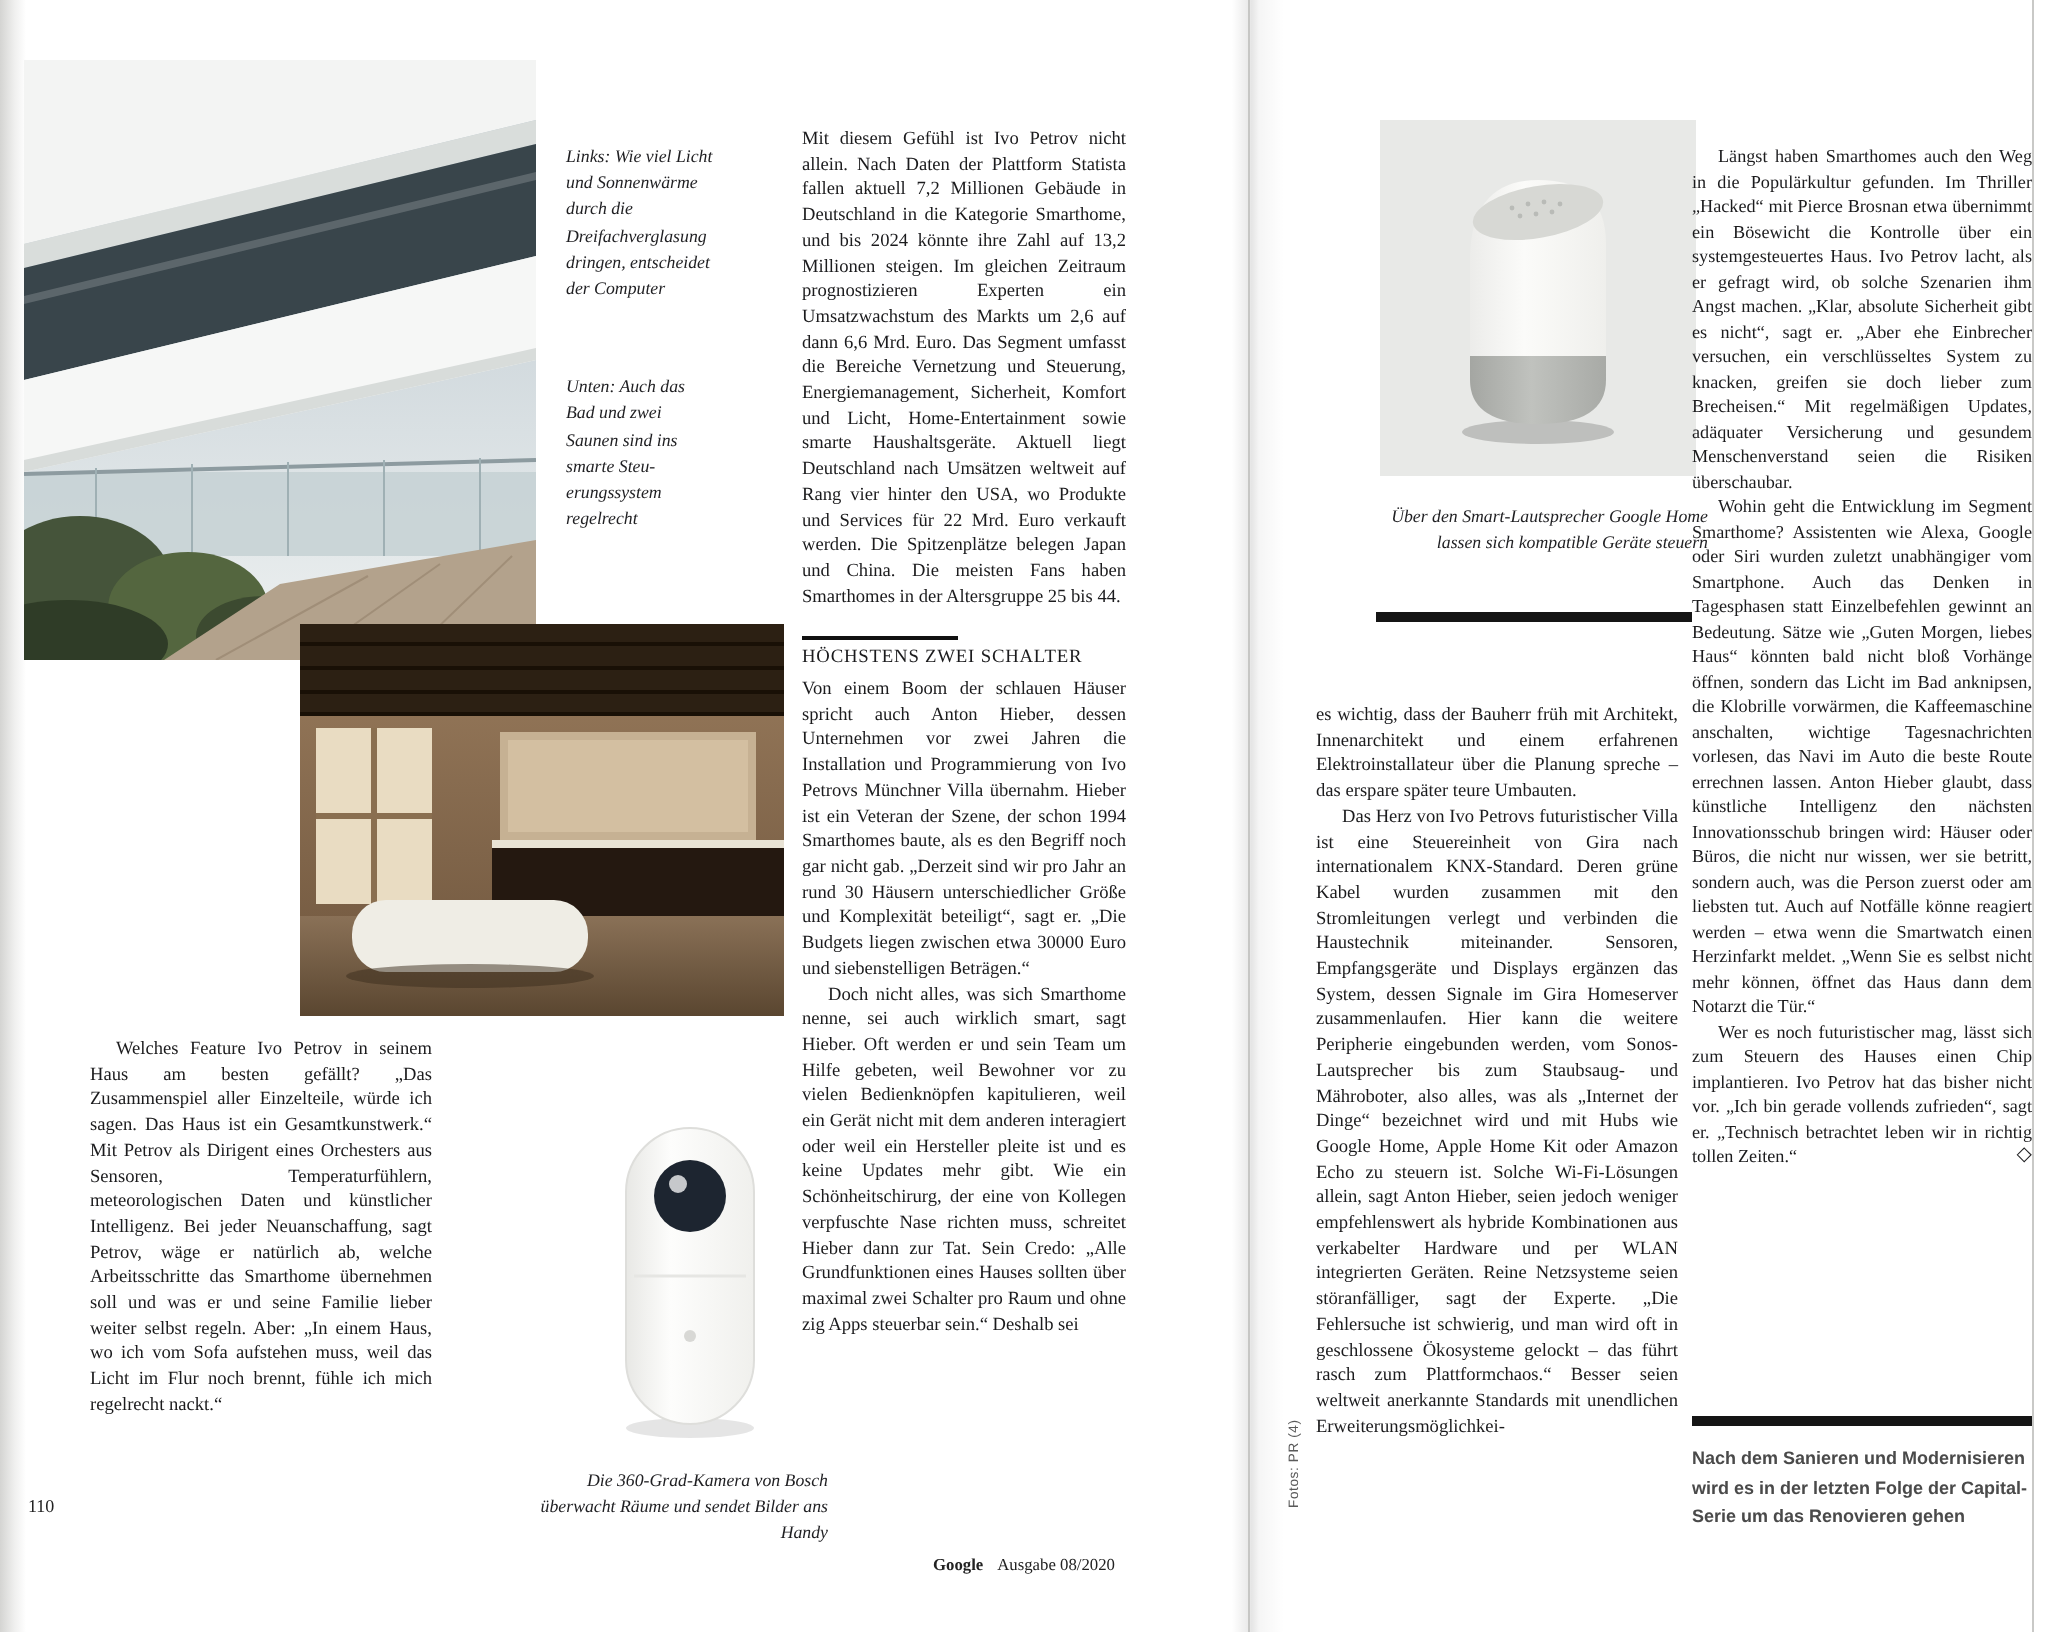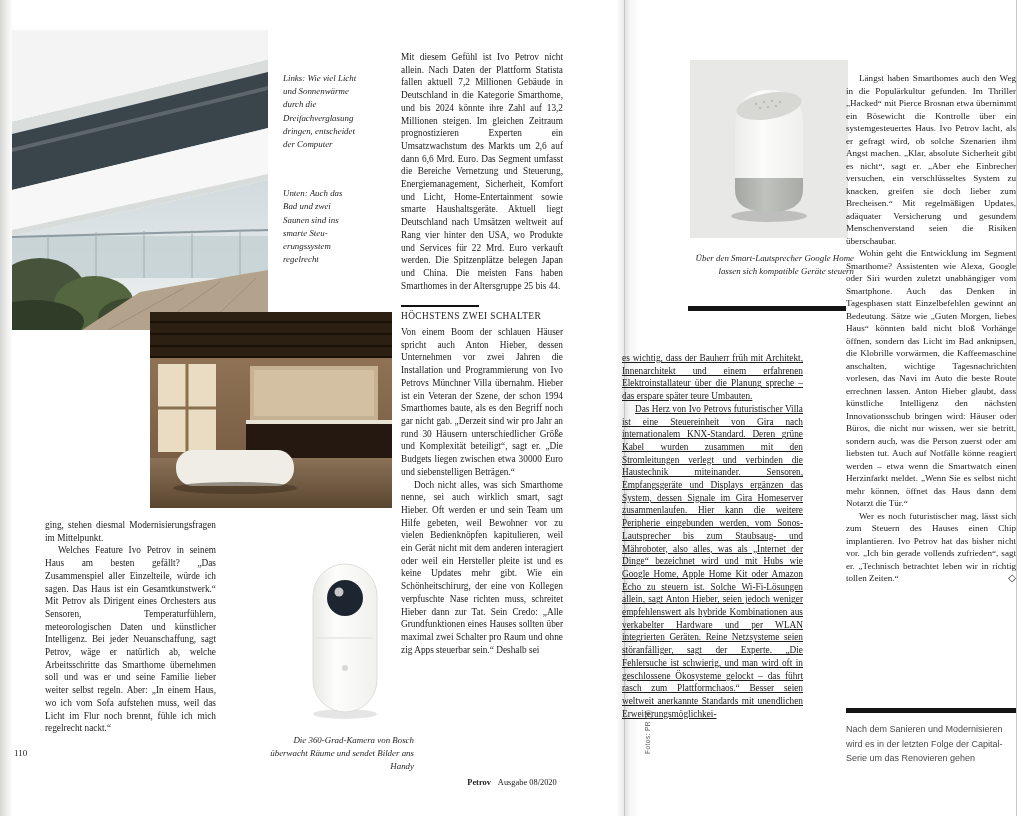--- a/index.html
+++ b/index.html
@@ -114,21 +114,20 @@
     <rect x="100" y="54" width="128" height="54" fill="#c6b193"></rect>
     <rect x="104" y="58" width="120" height="46" fill="#d8c4a6" opacity="0.7"></rect>
     <rect x="96" y="108" width="146" height="4" fill="#e9e3d5"></rect>
     <rect x="96" y="112" width="146" height="34" fill="#241810"></rect>
     <rect x="0" y="146" width="242" height="50" fill="url(#bfloor)"></rect>
     <rect x="26" y="138" width="118" height="36" rx="17" fill="#efede5"></rect>
     <ellipse cx="85" cy="176" rx="62" ry="6" fill="#3a2c1c" opacity="0.5"></ellipse>
   </svg>
 
   <div class="col" style="left:45px;top:519px;width:171px;">
-    <p>ging, stehen diesmal Modernisierungsfragen im Mittelpunkt.</p>
     <p class="ind">Welches Feature Ivo Petrov in seinem Haus am besten gefällt? „Das Zusammenspiel aller Einzelteile, würde ich sagen. Das Haus ist ein Gesamtkunstwerk.“ Mit Petrov als Dirigent eines Orchesters aus Sensoren, Temperaturfühlern, meteorologischen Daten und künstlicher Intelligenz. Bei jeder Neuanschaffung, sagt Petrov, wäge er natürlich ab, welche Arbeitsschritte das Smarthome übernehmen soll und was er und seine Familie lieber weiter selbst regeln. Aber: „In einem Haus, wo ich vom Sofa aufstehen muss, weil das Licht im Flur noch brennt, fühle ich mich regelrecht nackt.“</p>
   </div>
 
   <svg class="photo" style="left:285px;top:546px;" width="120" height="184" viewBox="0 0 120 184">
     <defs>
       <linearGradient id="cam" x1="0" y1="0" x2="1" y2="0">
         <stop offset="0" stop-color="#e8e8e5"></stop>
           <stop offset="0.35" stop-color="#fdfdfc"></stop>
           <stop offset="1" stop-color="#f0f0ed"></stop>
       </linearGradient>
@@ -136,33 +135,33 @@
     <ellipse cx="60" cy="168" rx="32" ry="5" fill="#000000" opacity="0.10"></ellipse>
     <rect x="28" y="18" width="64" height="148" rx="32" fill="url(#cam)" stroke="#dededb" stroke-width="1"></rect>
     <circle cx="60" cy="52" r="18" fill="#1d2530"></circle>
     <circle cx="54" cy="46" r="4.5" fill="#ffffff" opacity="0.75"></circle>
     <line x1="32" y1="92" x2="88" y2="92" stroke="#e6e6e3" stroke-width="1.5"></line>
     <circle cx="60" cy="122" r="3" fill="#d8d8d5"></circle>
   </svg>
 
   <div class="cap cap-center" style="left:258px;top:734px;width:156px;">Die 360-Grad-Kamera von Bosch überwacht Räume und sendet Bilder ans Handy</div>
 
-  <div class="col" style="left:401px;top:51px;width:162px;">
+  <div class="col" style="left:401px;top:64px;width:162px;">
     <p>Mit diesem Gefühl ist Ivo Petrov nicht allein. Nach Daten der Plattform Statista fallen aktuell 7,2 Millionen Gebäude in Deutschland in die Kategorie Smarthome, und bis 2024 könnte ihre Zahl auf 13,2 Millionen steigen. Im gleichen Zeitraum prognostizieren Experten ein Umsatzwachstum des Markts um 2,6 auf dann 6,6 Mrd. Euro. Das Segment umfasst die Bereiche Vernetzung und Steuerung, Energiemanagement, Sicherheit, Komfort und Licht, Home-Entertainment sowie smarte Haushaltsgeräte. Aktuell liegt Deutschland nach Umsätzen weltweit auf Rang vier hinter den USA, wo Produkte und Services für 22 Mrd. Euro verkauft werden. Die Spitzenplätze belegen Japan und China. Die meisten Fans haben Smarthomes in der Altersgruppe 25 bis 44.</p>
     <div class="sect">
       <div class="rule"></div>
       <h3>HÖCHSTENS ZWEI SCHALTER</h3>
     </div>
     <p>Von einem Boom der schlauen Häuser spricht auch Anton Hieber, dessen Unternehmen vor zwei Jahren die Installation und Programmierung von Ivo Petrovs Münchner Villa übernahm. Hieber ist ein Veteran der Szene, der schon 1994 Smarthomes baute, als es den Begriff noch gar nicht gab. „Derzeit sind wir pro Jahr an rund 30 Häusern unterschiedlicher Größe und Komplexität beteiligt“, sagt er. „Die Budgets liegen zwischen etwa 30000 Euro und siebenstelligen Beträgen.“</p>
     <p class="ind">Doch nicht alles, was sich Smarthome nenne, sei auch wirklich smart, sagt Hieber. Oft werden er und sein Team um Hilfe gebeten, weil Bewohner vor zu vielen Bedienknöpfen kapitulieren, weil ein Gerät nicht mit dem anderen interagiert oder weil ein Hersteller pleite ist und es keine Updates mehr gibt. Wie ein Schönheitschirurg, der eine von Kollegen verpfuschte Nase richten muss, schreitet Hieber dann zur Tat. Sein Credo: „Alle Grundfunktionen eines Hauses sollten über maximal zwei Schalter pro Raum und ohne zig Apps steuerbar sein.“ Deshalb sei</p>
   </div>
 
   <div class="pagenum" style="left:14px;top:748px;">110</div>
   <div class="footer">
-    <b>Petrov</b><span class="issue">Ausgabe 08/2020</span>
+    <b>Google</b><span class="issue">Ausgabe 08/2020</span>
   </div>
 
   <div class="fold"></div>
   <div class="fold-line"></div>
 
   <svg class="photo" style="left:690px;top:60px;" width="158" height="178" viewBox="0 0 158 178">
     <defs>
       <linearGradient id="gbody" x1="0" y1="0" x2="1" y2="0">
         <stop offset="0" stop-color="#ececea"></stop>
           <stop offset="0.4" stop-color="#fbfbf9"></stop>
@@ -186,30 +185,30 @@
         <circle cx="70" cy="48" r="1.2"></circle>
         <circle cx="78" cy="47" r="1.2"></circle>
       <circle cx="86" cy="46" r="1.2"></circle>
     </g>
     <path d="M45 118 L113 118 L113 130 Q113 152 79 152 Q45 152 45 130 Z" fill="url(#gbase)"></path>
   </svg>
 
   <div class="cap cap-center" style="left:680px;top:252px;width:174px;">Über den Smart-Lautsprecher Google Home lassen sich kompatible Geräte steuern</div>
   <div class="rule-bar" style="left:688px;top:306px;width:158px;height:5px;"></div>
 
-  <div class="col" style="left:622px;top:352px;width:181px;text-decoration:underline;">
+  <div class="col" style="left:658px;top:352px;width:181px;">
     <p>es wichtig, dass der Bauherr früh mit Architekt, Innenarchitekt und einem erfahrenen Elektroinstallateur über die Planung spreche – das erspare später teure Umbauten.</p>
     <p class="ind">Das Herz von Ivo Petrovs futuristischer Villa ist eine Steuereinheit von Gira nach internationalem KNX-Standard. Deren grüne Kabel wurden zusammen mit den Stromleitungen verlegt und verbinden die Haustechnik miteinander. Sensoren, Empfangsgeräte und Displays ergänzen das System, dessen Signale im Gira Homeserver zusammenlaufen. Hier kann die weitere Peripherie eingebunden werden, vom Sonos-Lautsprecher bis zum Staubsaug- und Mähroboter, also alles, was als „Internet der Dinge“ bezeichnet wird und mit Hubs wie Google Home, Apple Home Kit oder Amazon Echo zu steuern ist. Solche Wi-Fi-Lösungen allein, sagt Anton Hieber, seien jedoch weniger empfehlenswert als hybride Kombinationen aus verkabelter Hardware und per WLAN integrierten Geräten. Reine Netzsysteme seien störanfälliger, sagt der Experte. „Die Fehlersuche ist schwierig, und man wird oft in geschlossene Ökosysteme gelockt – das führt rasch zum Plattformchaos.“ Besser seien weltweit anerkannte Standards mit unendlichen Erweiterungsmöglichkei-</p>
   </div>
 
   <div class="col" style="left:846px;top:72px;width:170px;font-size:9.1px;line-height:12.5px;">
     <p class="ind">Längst haben Smarthomes auch den Weg in die Populärkultur gefunden. Im Thriller „Hacked“ mit Pierce Brosnan etwa übernimmt ein Bösewicht die Kontrolle über ein systemgesteuertes Haus. Ivo Petrov lacht, als er gefragt wird, ob solche Szenarien ihm Angst machen. „Klar, absolute Sicherheit gibt es nicht“, sagt er. „Aber ehe Einbrecher versuchen, ein verschlüsseltes System zu knacken, greifen sie doch lieber zum Brecheisen.“ Mit regelmäßigen Updates, adäquater Versicherung und gesundem Menschenverstand seien die Risiken überschaubar.</p>
     <p class="ind">Wohin geht die Entwicklung im Segment Smarthome? Assistenten wie Alexa, Google oder Siri wurden zuletzt unabhängiger vom Smartphone. Auch das Denken in Tagesphasen statt Einzelbefehlen gewinnt an Bedeutung. Sätze wie „Guten Morgen, liebes Haus“ könnten bald nicht bloß Vorhänge öffnen, sondern das Licht im Bad anknipsen, die Klobrille vorwärmen, die Kaffeemaschine anschalten, wichtige Tagesnachrichten vorlesen, das Navi im Auto die beste Route errechnen lassen. Anton Hieber glaubt, dass künstliche Intelligenz den nächsten Innovationsschub bringen wird: Häuser oder Büros, die nicht nur wissen, wer sie betritt, sondern auch, was die Person zuerst oder am liebsten tut. Auch auf Notfälle könne reagiert werden – etwa wenn die Smartwatch einen Herzinfarkt meldet. „Wenn Sie es selbst nicht mehr können, öffnet das Haus dann dem Notarzt die Tür.“</p>
     <p class="ind"><span>Wer es noch futuristischer mag, lässt sich zum Steuern des Hauses einen Chip implantieren. Ivo Petrov hat das bisher nicht vor. „Ich bin gerade vollends zufrieden“, sagt er. „Technisch betrachtet leben wir in richtig tollen Zeiten.“</span><span class="endmark">◇</span></p>
   </div>
 
   <div class="credit" style="left:644px;top:692px;height:62px;">Fotos: PR (4)</div>
 
   <div class="rule-bar" style="left:846px;top:708px;width:170px;height:5px;"></div>
-  <div class="endnote" style="left:846px;top:722px;width:170px;">Nach dem Sanieren und Modernisieren wird es in der letzten Folge der Capital-Serie um das Renovieren gehen</div>
+  <div class="endnote" style="left:846px;top:722px;width:170px;font-weight:bold;">Nach dem Sanieren und Modernisieren wird es in der letzten Folge der Capital-Serie um das Renovieren gehen</div>
 
   <div class="edge-right"></div>
 </div>
 
 </body></html>

